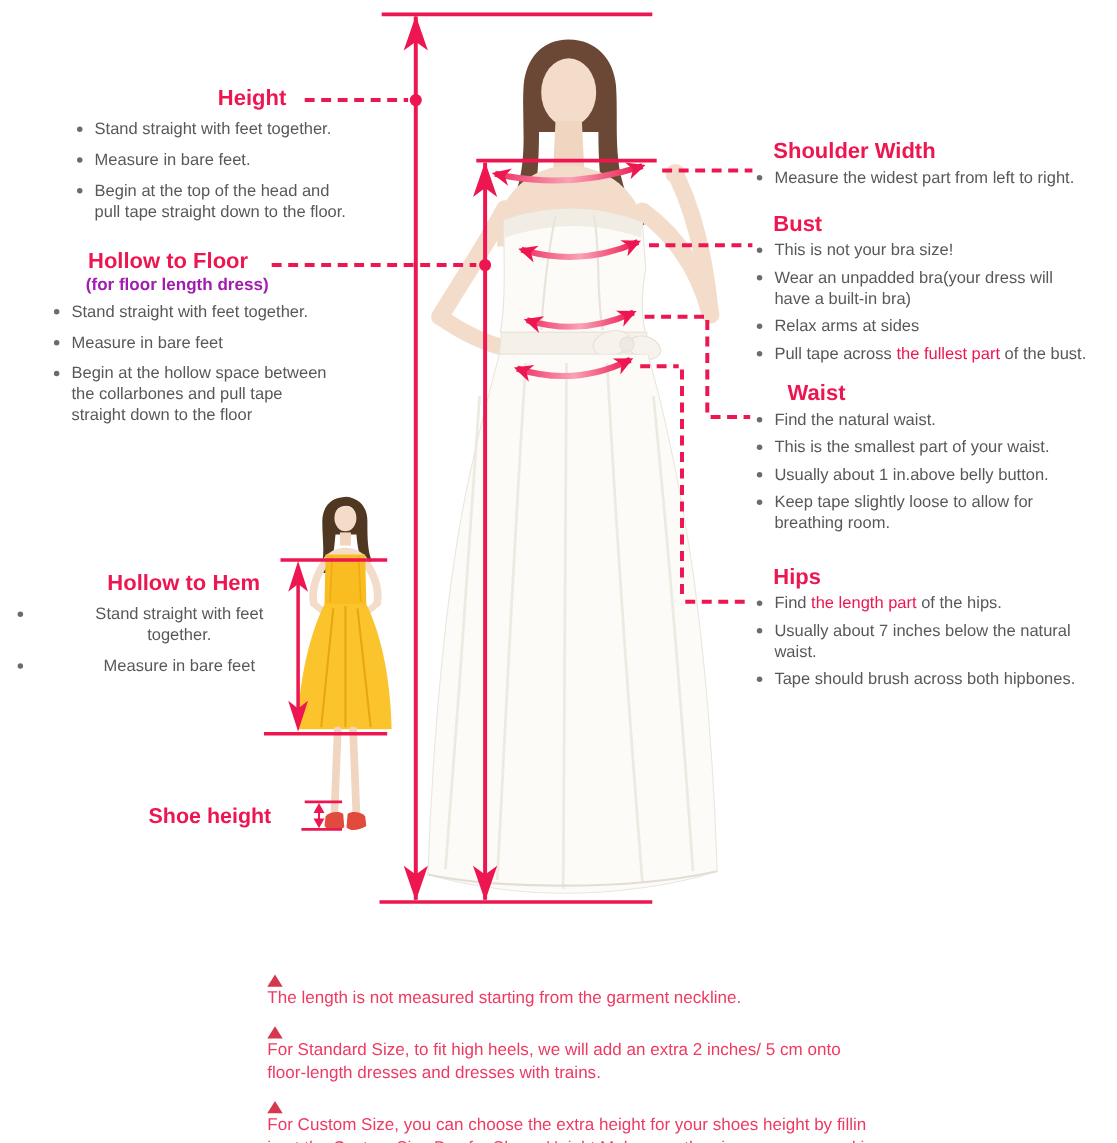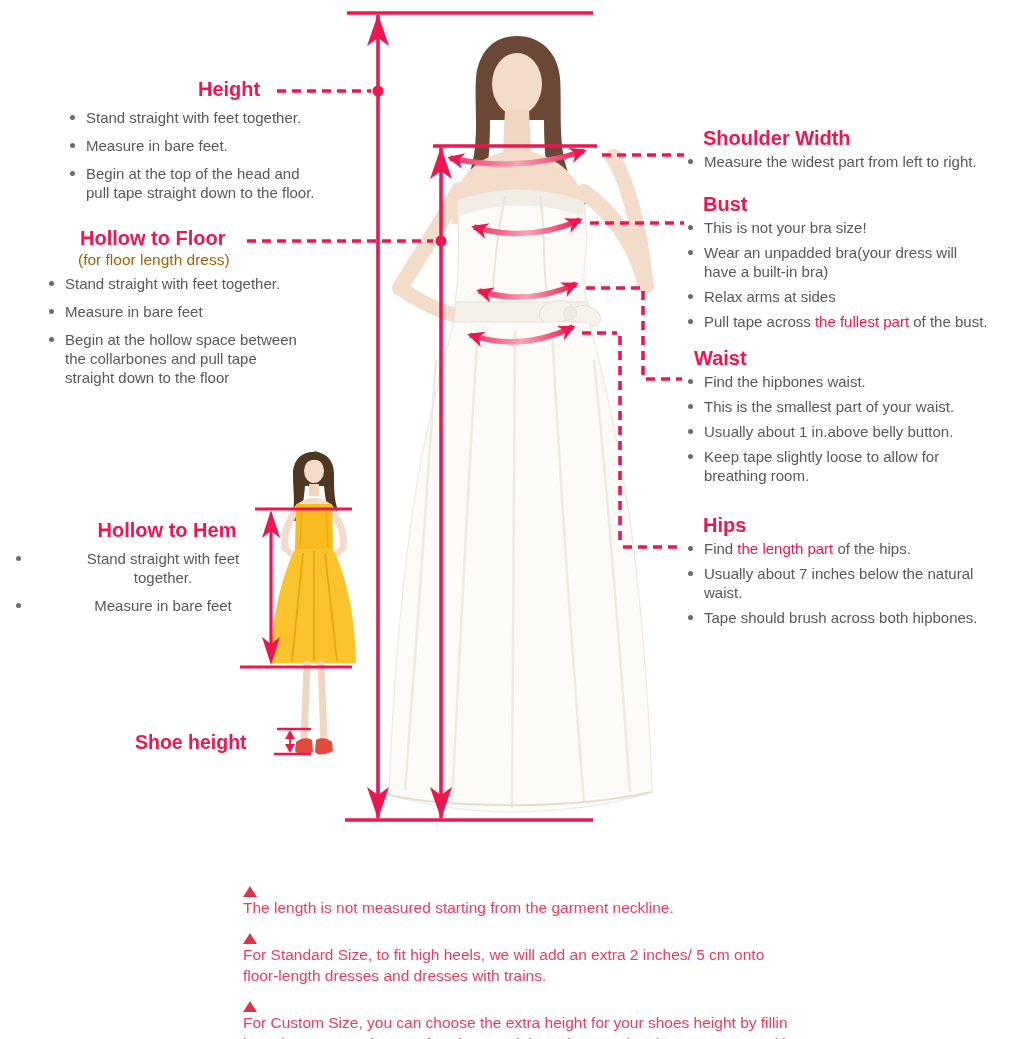--- a/index.html
+++ b/index.html
@@ -3,21 +3,21 @@
 <meta charset="utf-8">
 <style>
   html,body{margin:0;padding:0;background:#ffffff;}
   .canvas{
     position:relative;width:1015px;height:1039px;background:#fff;overflow:hidden;
     font-family:"Liberation Sans",sans-serif;
   }
   svg.art{position:absolute;left:0;top:0;}
   .sec{position:absolute;}
   .sec h2{margin:0;font-size:20px;font-weight:bold;color:#ed1650;line-height:23px;}
-  .sub{color:#a16207;font-size:15.5px;line-height:19px;}
+  .sub{color:#a21caf;font-size:15.5px;line-height:19px;font-weight:bold;}
   ul.blist{list-style:none;margin:0;padding:0;}
   ul.blist li{position:relative;padding-left:18px;margin:0 0 9px 0;color:#58585a;
     font-size:15px;line-height:19px;}
   .rcol ul.blist li{margin-bottom:6px;}
   ul.blist .dot{position:absolute;left:2px;top:7px;width:5px;height:5px;border-radius:50%;
     background:#6b6b6d;}
   .tx{display:block;white-space:nowrap;}
   .hl{color:#ed1650;}
   .shoe-label{position:absolute;left:135px;top:731px;font-size:19.5px;font-weight:bold;
     color:#ed1650;}
@@ -242,25 +242,25 @@
           <span class="tx">Relax arms at sides</span>
         </li>
       <li>
           <span class="dot"></span>
           <span class="tx"><span>Pull tape across </span><span class="hl">the fullest part</span><span> of the bust.</span></span>
         </li>
     </ul>
   </section>
 
   <section class="sec rcol" style="left:686px;top:347px;width:330px;">
-    <h2 style="margin-left:8px;">Waist</h2>
+    <h2 style="margin-left:30px;">Waist</h2>
     <ul class="blist" style="margin-top:2px;">
       <li>
           <span class="dot"></span>
-          <span class="tx">Find the hipbones waist.</span>
+          <span class="tx">Find the natural waist.</span>
         </li>
       <li>
           <span class="dot"></span>
           <span class="tx">This is the smallest part of your waist.</span>
         </li>
       <li>
           <span class="dot"></span>
           <span class="tx">Usually about 1 in.above belly button.</span>
         </li>
       <li>

